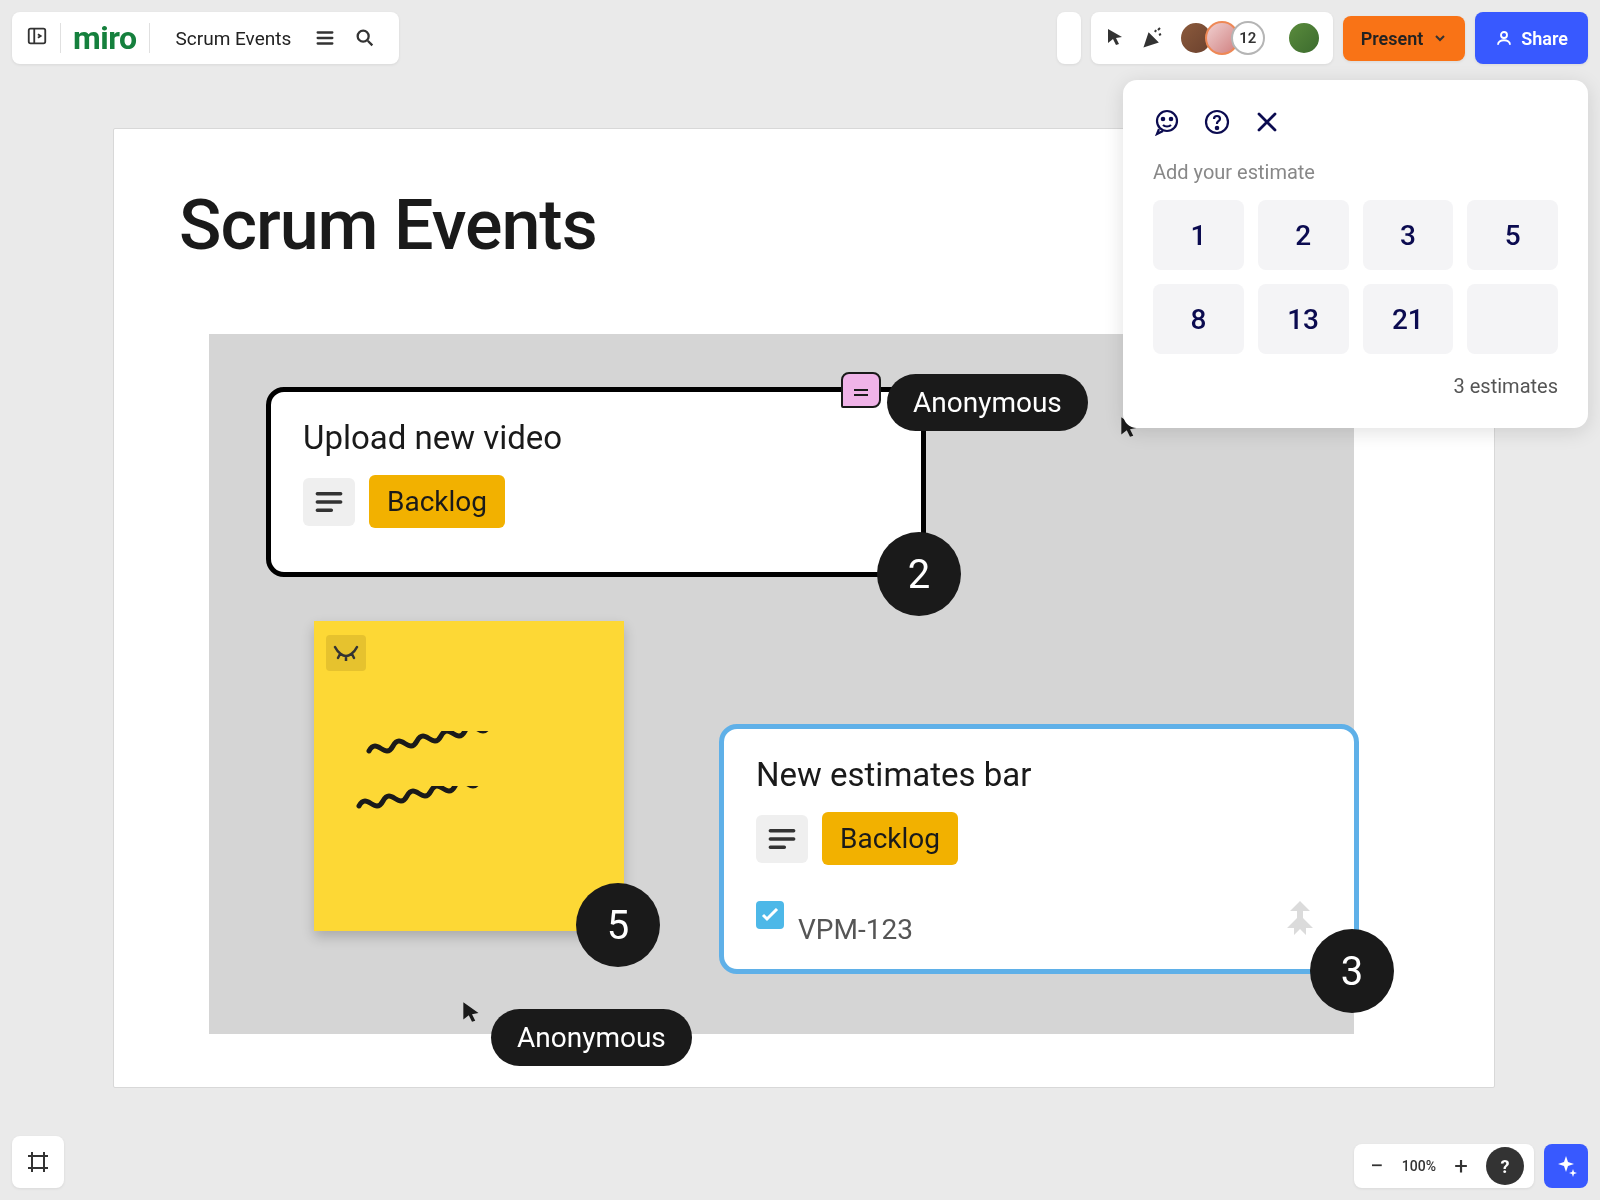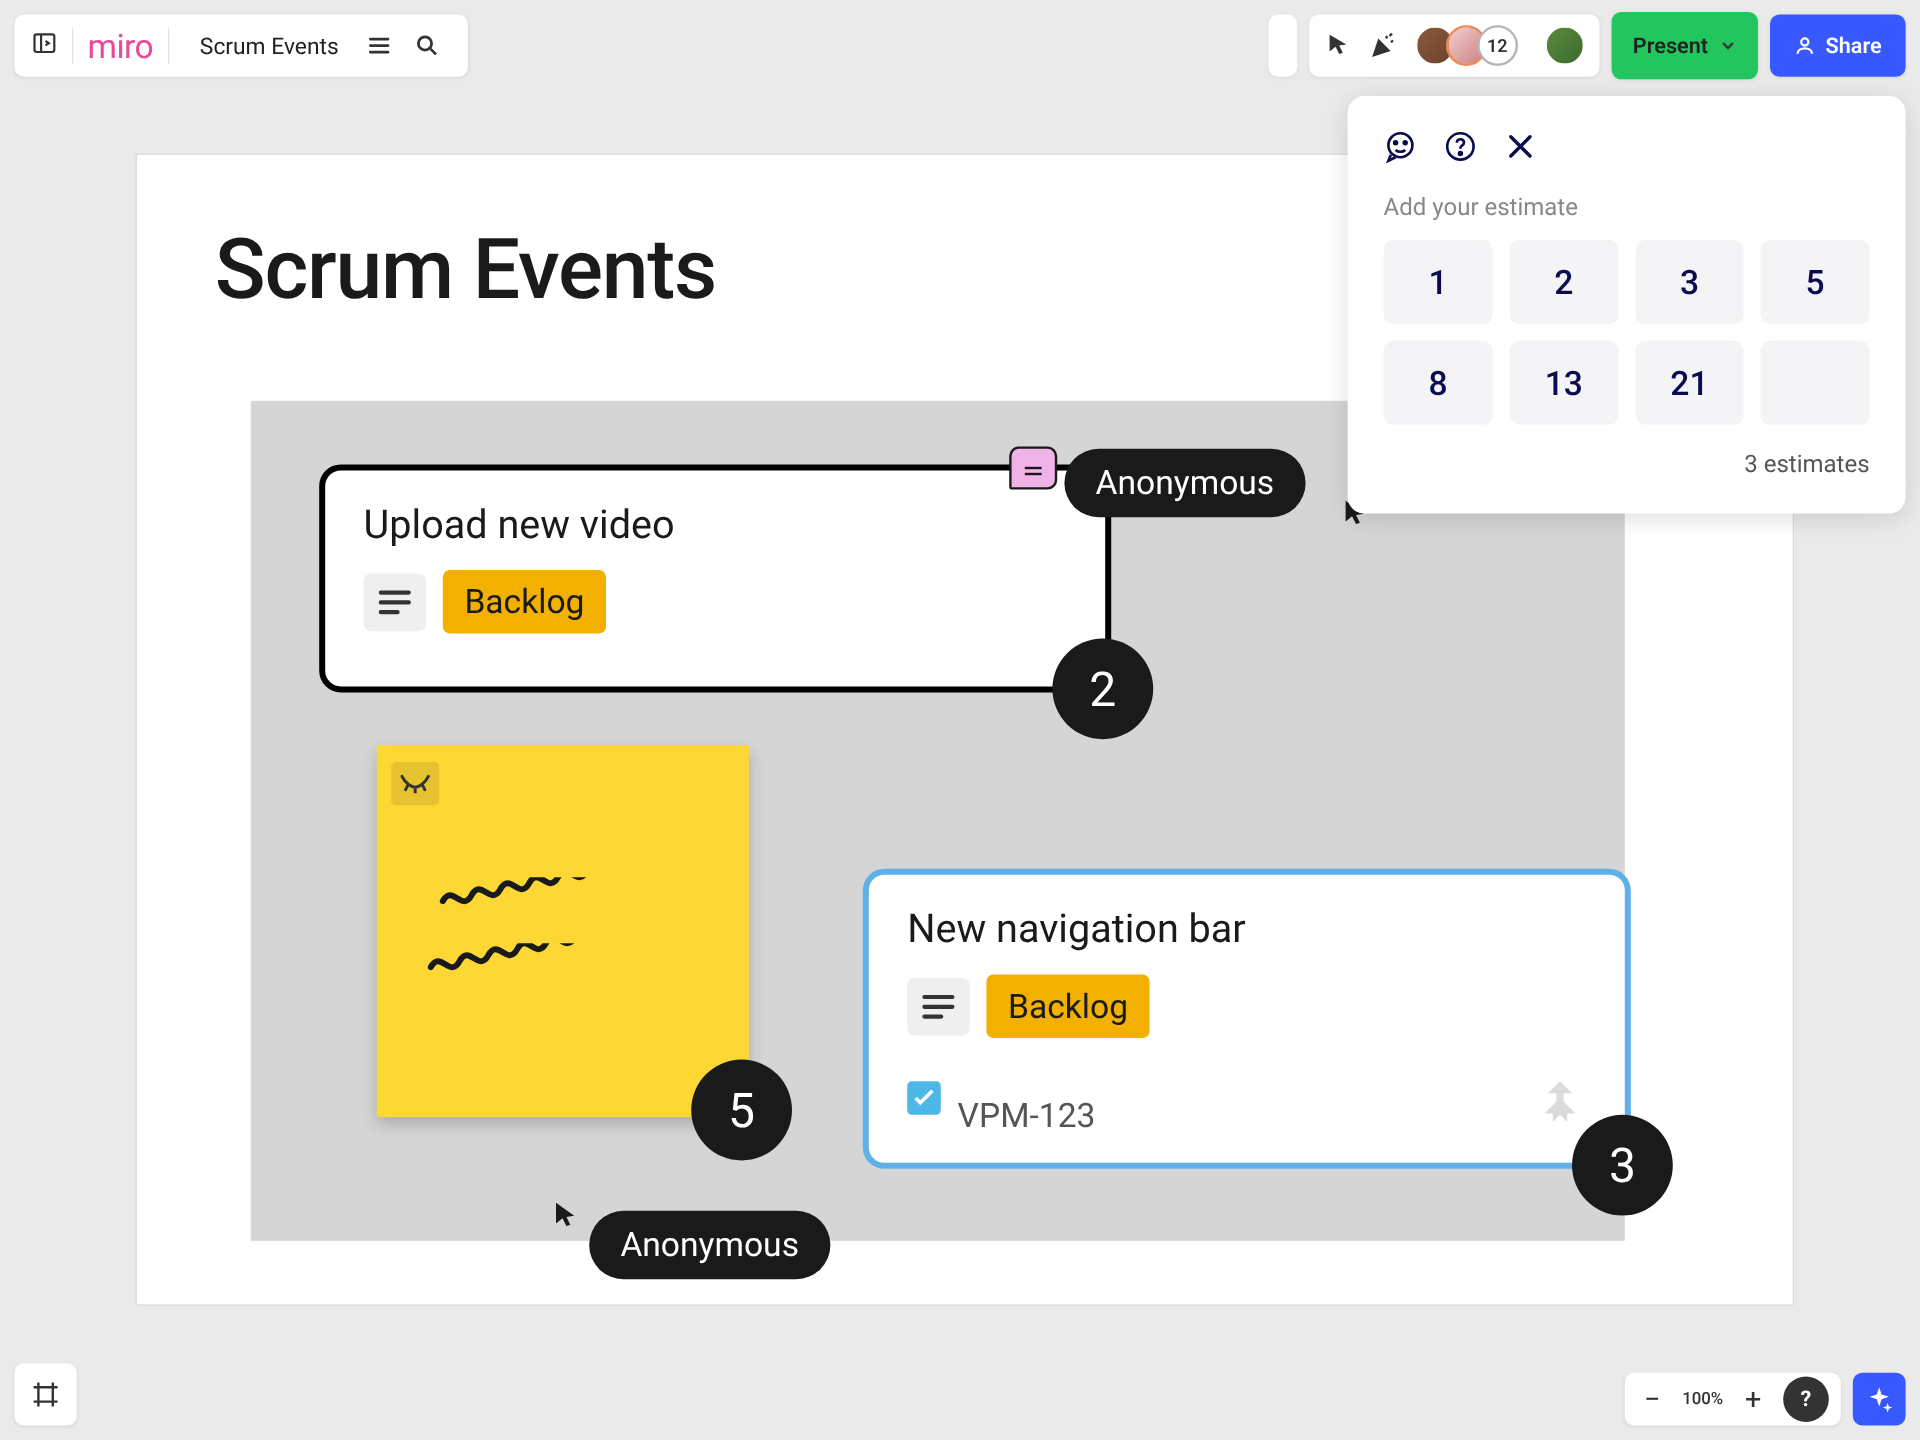--- a/index.html
+++ b/index.html
@@ -3,34 +3,34 @@
 <meta charset="utf-8">
 <style>
 * { margin:0; padding:0; box-sizing:border-box; font-family:-apple-system,BlinkMacSystemFont,'Segoe UI',Roboto,Helvetica,Arial,sans-serif; }
 body { background:#eaeaea; width:1600px; height:1200px; overflow:hidden; position:relative; }
 
 
 .topbar { position:absolute; top:12px; left:12px; right:12px; height:52px; display:flex; align-items:center; }
 .header-left { display:flex; align-items:center; background:#fff; border-radius:8px; height:52px; padding:0 14px; box-shadow:0 1px 3px rgba(0,0,0,0.08); }
 .sidebar-toggle svg { width:22px; height:22px; }
 .divider-v { width:1px; height:30px; background:#e0e0e0; margin:0 12px; }
-.logo { font-weight:400; font-size:28px; letter-spacing:-0.5px; color:#ec4899; }
+.logo { font-weight:700; font-size:32px; letter-spacing:-0.5px; color:#15803d; }
 .board-name { font-size:19px; color:#222; margin-left:14px; margin-right:14px; }
 .menu-btn, .search-btn { width:40px; height:40px; display:flex; align-items:center; justify-content:center; border-radius:6px; cursor:pointer; }
 .menu-btn svg, .search-btn svg { width:22px; height:22px; }
 
 .header-right { margin-left:auto; display:flex; align-items:center; gap:10px; }
 .pill-box { background:#fff; border-radius:8px; height:52px; display:flex; align-items:center; padding:0 12px; box-shadow:0 1px 3px rgba(0,0,0,0.08); }
 .tools-group { gap:14px; }
 .cursor-icon, .confetti-icon { width:24px; height:24px; }
 .avatars { display:flex; align-items:center;justify-content:flex-end; }
 .avatar { width:34px; height:34px; border-radius:50%; margin-left:-8px; border:2px solid #fff; background-size:cover; }
 .avatar:first-child { margin-left:0; }
 .avatar-count { width:34px; height:34px; border-radius:50%; margin-left:-8px; border:2px solid #b5b5b5; background:#fff; display:flex; align-items:center; justify-content:center; font-size:15px; font-weight:600; color:#333; }
-.present-btn { background:#22c55e; border:none; height:56px; border-radius:8px; padding:0 18px; font-size:18px; font-weight:600; color:#222; display:flex; align-items:center; gap:10px; box-shadow:0 1px 3px rgba(0,0,0,0.08); cursor:pointer;justify-content:flex-end; }
+.present-btn { background:#f97316; border:none; height:45px; border-radius:8px; padding:0 18px; font-size:18px; font-weight:600; color:#222; display:flex; align-items:center; gap:10px; box-shadow:0 1px 3px rgba(0,0,0,0.08); cursor:pointer;justify-content:flex-end; }
 .share-btn { background:#3859ff; color:#fff; border:none; height:52px; border-radius:8px; padding:0 20px; font-size:18px; font-weight:600; display:flex; align-items:center; gap:8px; box-shadow:0 1px 3px rgba(0,0,0,0.08); cursor:pointer; }
 .share-btn svg { width:18px; height:18px; }
 
 
 .frame { position:absolute; left:113px; top:128px; width:1382px; height:960px; background:#fff; border:1px solid #d8d8d8; border-radius:2px; }
 .frame-title { position:absolute; left:65px; top:55px; font-size:70px; font-weight:500; color:#1a1a1a; letter-spacing:-1px; }
 .gray-area { position:absolute; left:95px; top:205px; width:1145px; height:700px; background:#d5d5d5; }
 
 
 .card1 { position:absolute; left:152px; top:258px; width:660px; height:190px; background:#fff; border:5px solid #000000; border-radius:18px; padding:26px 32px; }
@@ -196,21 +196,21 @@
     <svg class="squiggle sq1" viewBox="0 0 210 30" fill="none" stroke="#1a1a1a" stroke-width="5" stroke-linecap="round">
         <path d="M5 20c8-15 16 10 24-5s16 10 24-5 16 10 24-5 16 10 24-5 16 10 24-5 16 10 24-5 16 10 24-5"></path>
       </svg>
     <svg class="squiggle sq2" viewBox="0 0 250 30" fill="none" stroke="#1a1a1a" stroke-width="5" stroke-linecap="round">
         <path d="M5 20c8-15 16 10 24-5s16 10 24-5 16 10 24-5 16 10 24-5 16 10 24-5 16 10 24-5 16 10 24-5 16 10 24-5"></path>
       </svg>
     <div class="vote-badge">5</div>
   </div>
 
   <div class="card2">
-    <div class="card2-title">New navigation bar</div>
+    <div class="card2-title">New estimates bar</div>
     <div class="card-meta">
       <div class="desc-chip">
         <svg viewBox="0 0 24 18" stroke="#333" stroke-width="3" stroke-linecap="round">
             <path d="M2 2h20M2 9h20M2 16h12"></path>
           </svg>
       </div>
       <div class="status-chip">Backlog</div>
     </div>
     <div class="ticket-row">
       <div class="cb">

